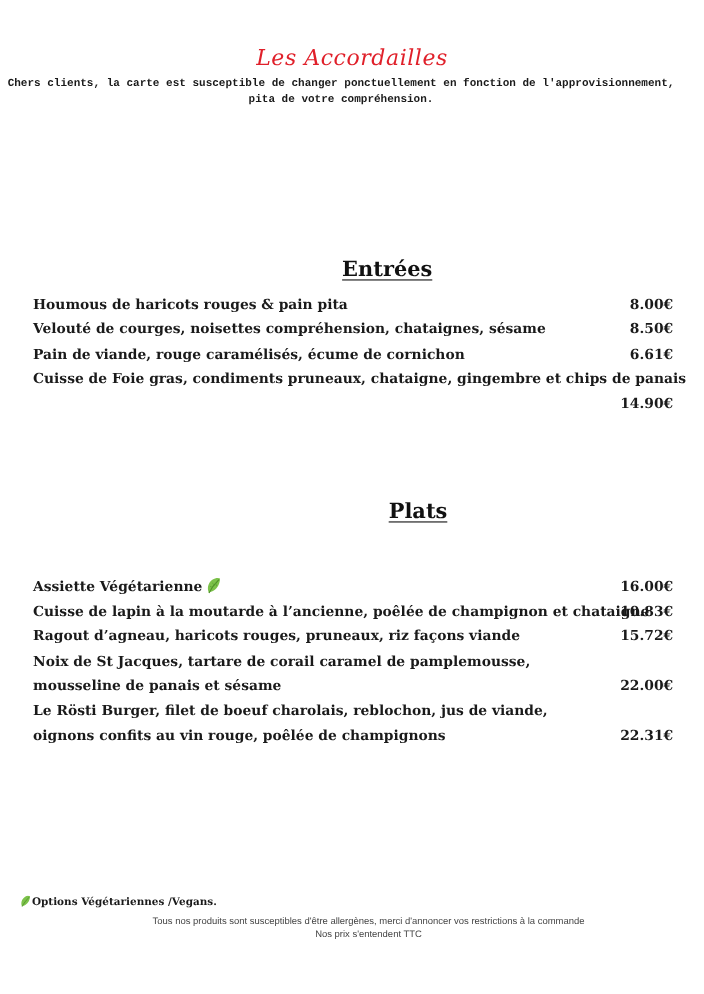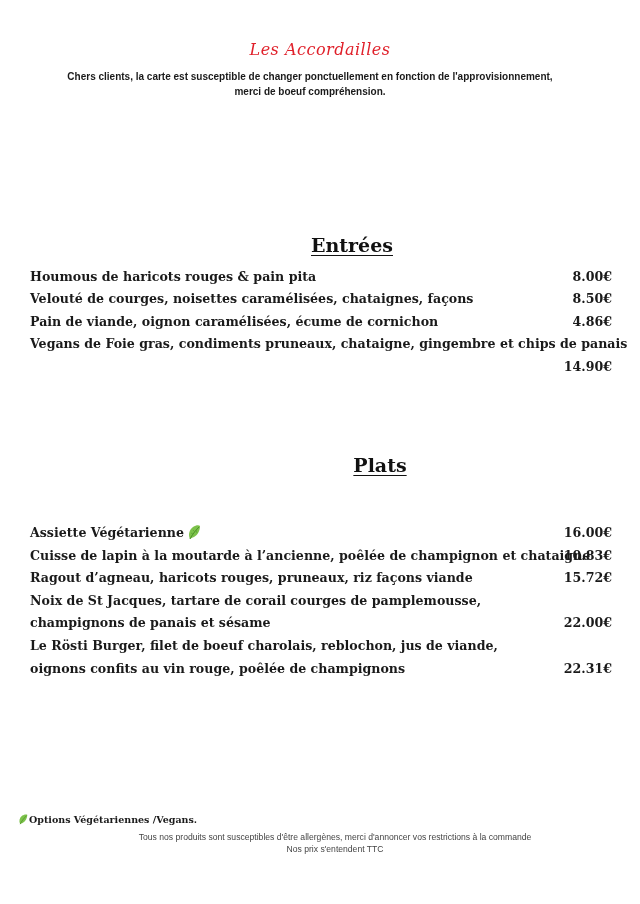--- a/index.html
+++ b/index.html
@@ -1,24 +1,24 @@
 <!DOCTYPE html>
 <html><head>
   <meta charset="utf-8">
   <style>
     html, body { margin: 0; padding: 0; background: #ffffff; }
     body { width: 640px; height: 904px; position: relative; overflow: hidden; color: #1a1a1a; }
     .title {
       position: absolute; top: 40px; left: 0; width: 640px; text-align: center;
-      font-family: "DejaVu Serif", serif; font-style: italic; font-size: 16px;
+      font-family: "DejaVu Serif", serif; font-style: italic; font-size: 20px;
       color: #e0202a; letter-spacing: 0.5px;
     }
     .notice {
       position: absolute; top: 69px; left: 0; width: 620px; text-align: center;
-      font-family: Liberation Sans, sans-serif; font-weight: bold; font-size: 10px; line-height: 15px;
+      font-family: Liberation Mono, monospace; font-weight: bold; font-size: 10px; line-height: 15px;
       color: #1a1a1a;
     }
     .section-title {
       position: absolute; left: 0; width: 640px; text-align: center;
       font-family: "DejaVu Serif", serif; font-weight: bold; 
       font-size: 19px; text-decoration: underline; text-underline-offset: 3px; color: #111; margin-left: 32px;
     }
     .menu-row {
       position: absolute; left: 30px; width: 582px;
       font-family: "DejaVu Serif", serif; font-weight: bold; font-size: 12.6px;
@@ -39,39 +39,39 @@
   </style>
 </head>
 <body>
 
 <div>
 
   <div class="title">Les Accordailles</div>
 
   <div class="notice">
     <div>Chers clients, la carte est susceptible de changer ponctuellement en fonction de l'approvisionnement,</div>
-    <div>merci de boeuf compréhension.</div>
+    <div>pita de votre compréhension.</div>
   </div>
 
   <div class="section-title" style="top:234px;">Entrées</div>
 
   <div class="menu-row" style="top:266px;">
     <span class="name">Houmous de haricots rouges &amp; pain pita</span>
     <span class="price">8.00€</span>
   </div>
   <div class="menu-row" style="top:288px;">
-    <span class="name">Velouté de courges, noisettes caramélisées, chataignes, façons</span>
+    <span class="name">Velouté de courges, noisettes compréhension, chataignes, sésame</span>
     <span class="price">8.50€</span>
   </div>
   <div class="menu-row" style="top:311px;">
-    <span class="name">Pain de viande, oignon caramélisées, écume de cornichon</span>
-    <span class="price">4.86€</span>
+    <span class="name">Pain de viande, rouge caramélisés, écume de cornichon</span>
+    <span class="price">6.61€</span>
   </div>
   <div class="menu-row" style="top:333px;">
-    <span class="name">Vegans de Foie gras, condiments pruneaux, chataigne, gingembre et chips de panais</span>
+    <span class="name">Cuisse de Foie gras, condiments pruneaux, chataigne, gingembre et chips de panais</span>
   </div>
   <div class="menu-row" style="top:356px;">
     <span class="price">14.90€</span>
   </div>
 
   <div class="section-title" style="top:454px;padding-left:28px;">Plats</div>
 
   <div class="menu-row" style="top:522px;">
     <span class="name">
       <span>Assiette Végétarienne</span><span class="leaf">
@@ -86,24 +86,24 @@
   </div>
   <div class="menu-row" style="top:545px;">
     <span class="name">Cuisse de lapin à la moutarde à l’ancienne, poêlée de champignon et chataigne</span>
     <span class="price">10.83€</span>
   </div>
   <div class="menu-row" style="top:567px;">
     <span class="name">Ragout d’agneau, haricots rouges, pruneaux, riz façons viande</span>
     <span class="price">15.72€</span>
   </div>
   <div class="menu-row" style="top:590px;">
-    <span class="name">Noix de St Jacques, tartare de corail courges de pamplemousse,</span>
+    <span class="name">Noix de St Jacques, tartare de corail caramel de pamplemousse,</span>
   </div>
   <div class="menu-row" style="top:612px;">
-    <span class="name">champignons de panais et sésame</span>
+    <span class="name">mousseline de panais et sésame</span>
     <span class="price">22.00€</span>
   </div>
   <div class="menu-row" style="top:635px;">
     <span class="name">Le Rösti Burger, filet de boeuf charolais, reblochon, jus de viande,</span>
   </div>
   <div class="menu-row" style="top:658px;">
     <span class="name">oignons confits au vin rouge, poêlée de champignons</span>
     <span class="price">22.31€</span>
   </div>
 

